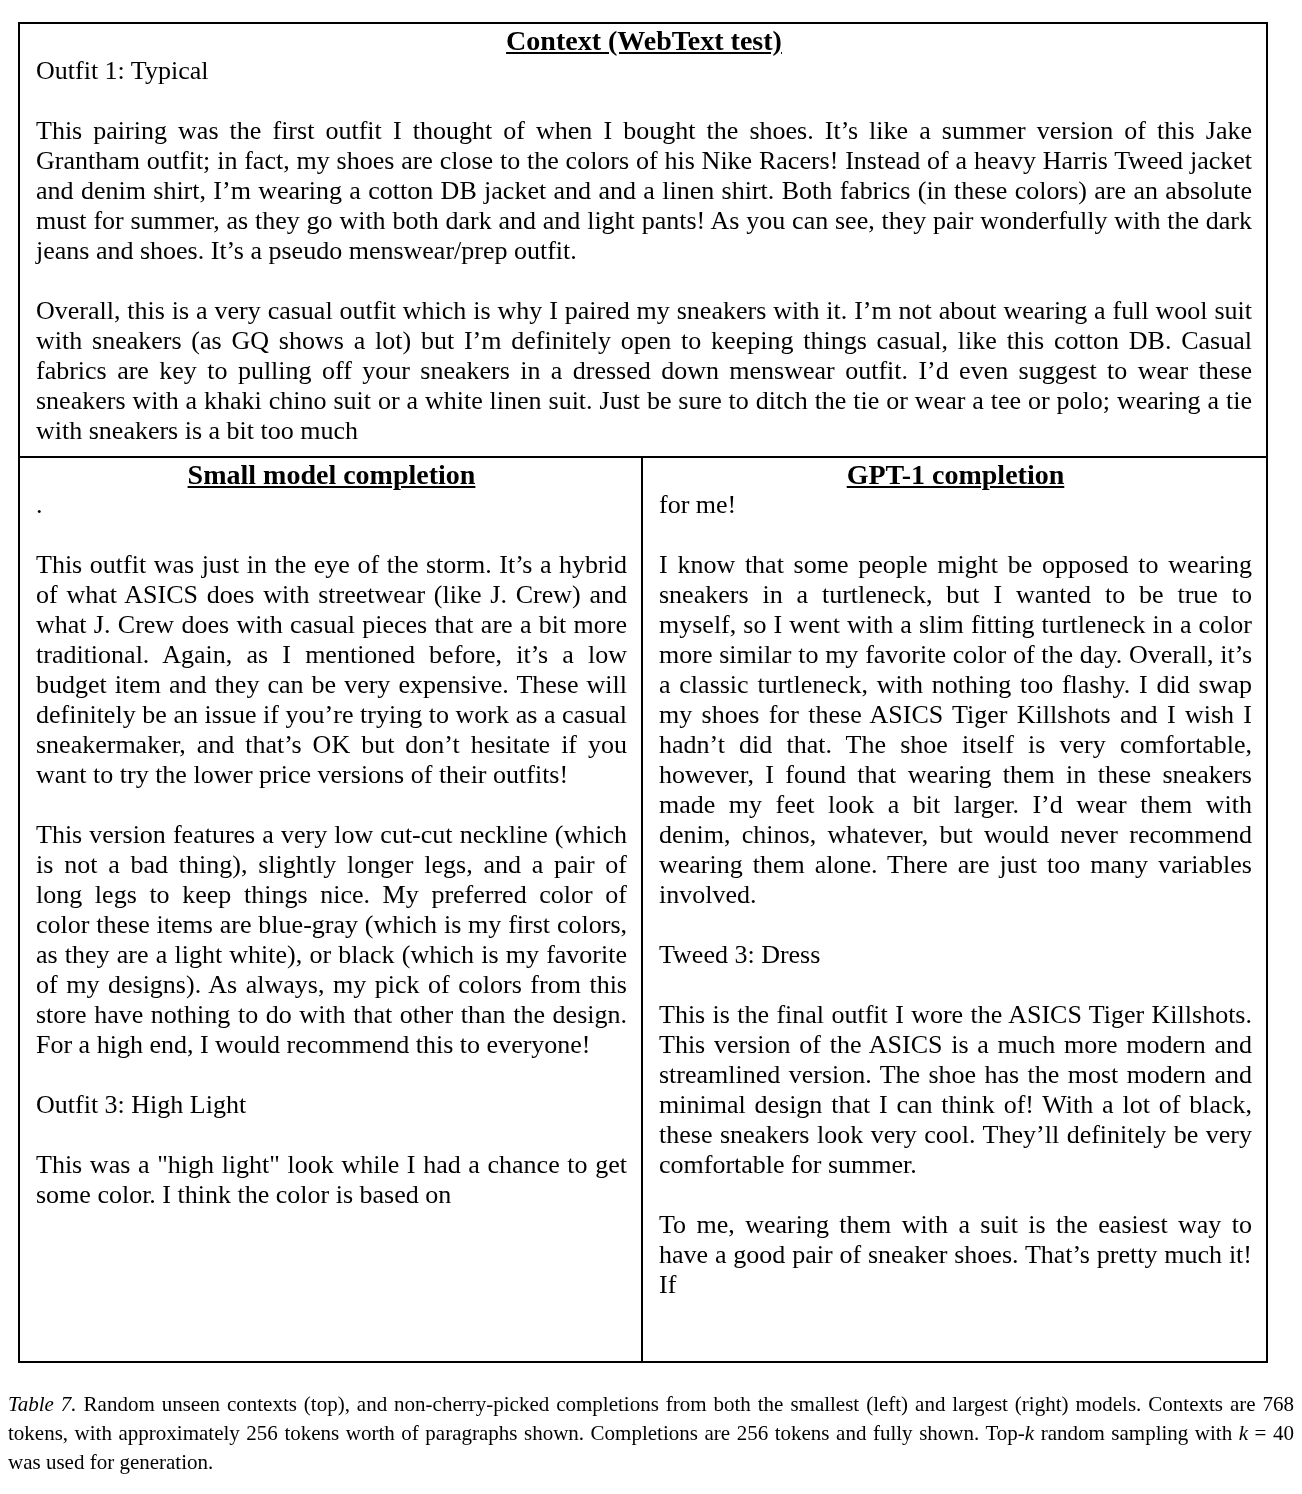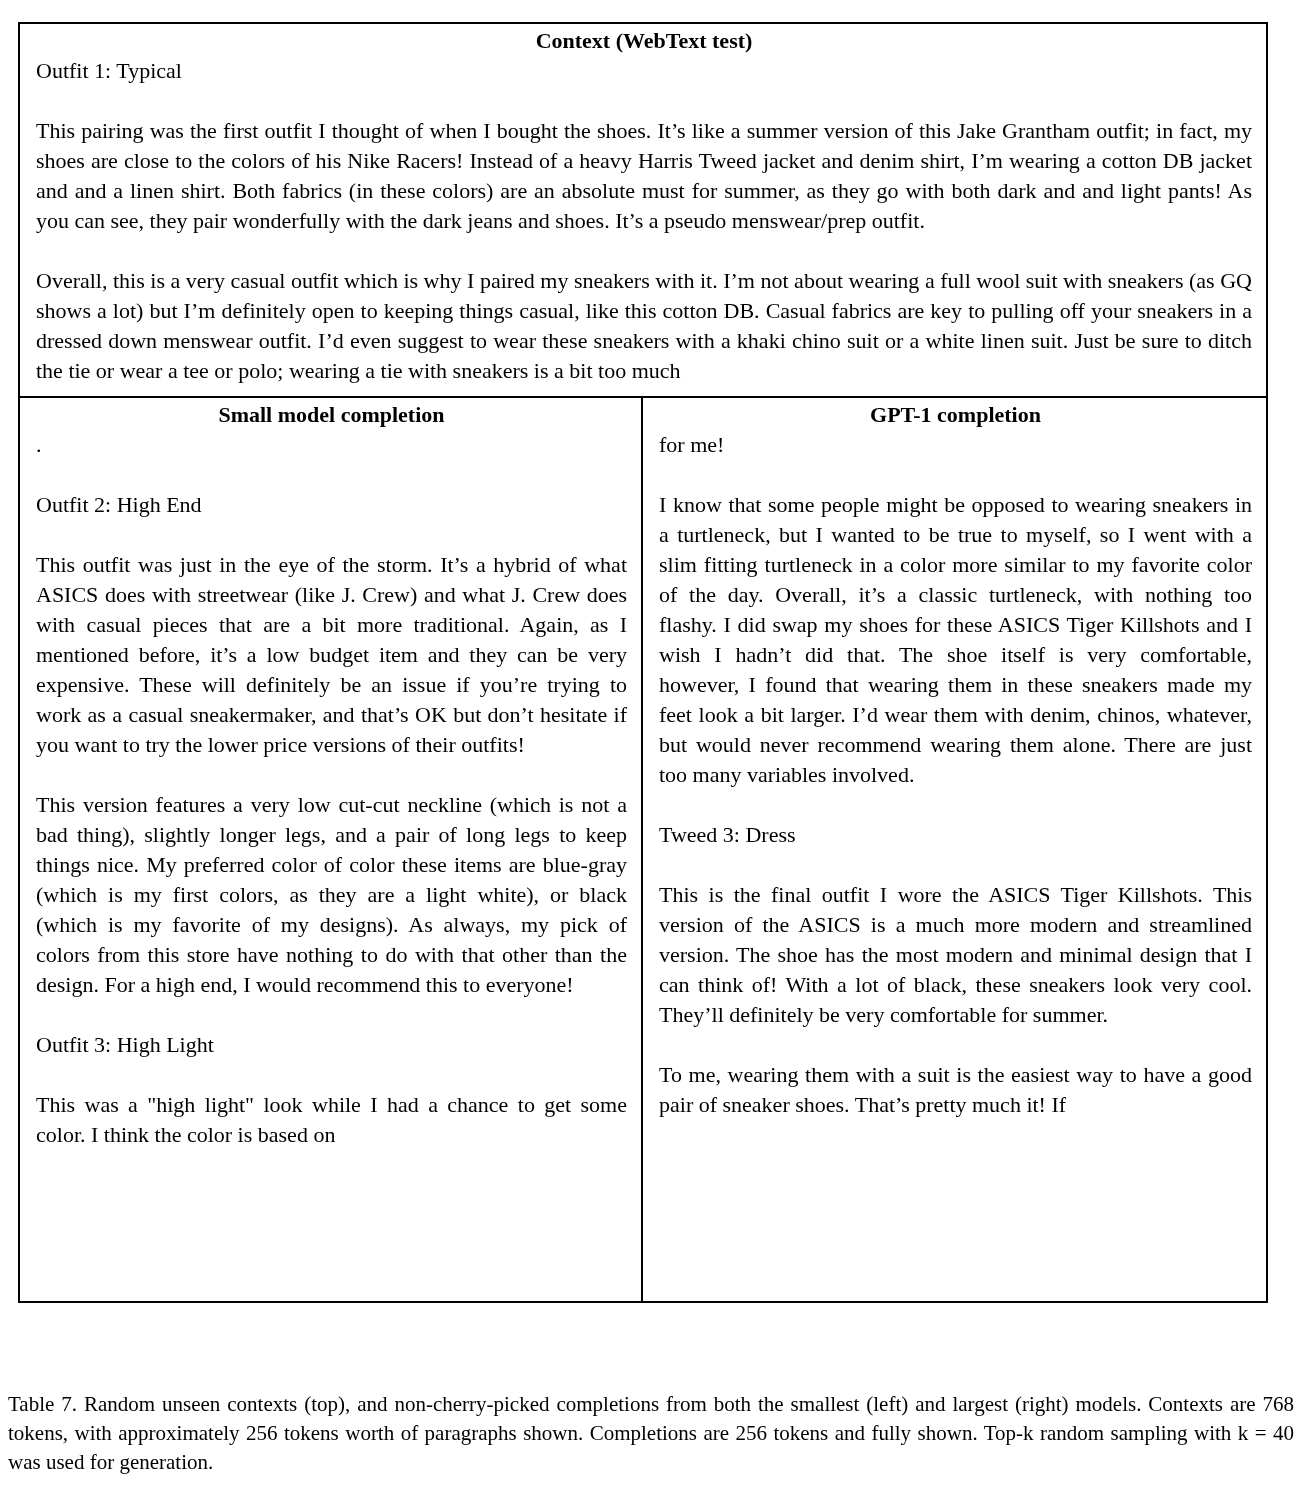--- a/index.html
+++ b/index.html
@@ -19,29 +19,30 @@
     left: 18px;
     top: 22px;
     width: 1250px;
     border: 2px solid #000;
     box-sizing: border-box;
     background: #fff;
   }
   .cell-header {
     text-align: center;
     font-weight: bold;
-    font-size: 22px;
+    font-size: 28px;
     line-height: 30px;
+    text-decoration: underline;
   }
   .context-cell {
     padding: 2px 14px 10px 16px;
   }
   .cell p {
     margin: 0 0 30px 0;
-    font-size: 22px;
+    font-size: 26px;
     line-height: 30px;
     text-align: justify;
   }
   .cell p:last-child {
     margin-bottom: 0;
     margin-top: 8px;
   }
   .columns {
     display: flex;
     border-top: 2px solid #000;
@@ -60,40 +61,40 @@
   .caption {
     position: absolute;
     left: 8px;
     top: 1390px;
     width: 1286px;
     font-size: 21px;
     line-height: 29px;
     text-align: justify;
   }
   .italic {
+    font-style: italic;
   }
 </style>
 </head>
 <body>
 
 <div class="paper-table">
 
   <div class="context-cell cell">
     <div class="cell-header">Context (WebText test)</div>
     <p>Outfit 1: Typical</p>
     <p>This pairing was the first outfit I thought of when I bought the shoes.  It’s like a summer version of this Jake Grantham outfit; in fact, my shoes are close to the colors of his Nike Racers! Instead of a heavy Harris Tweed jacket and denim shirt, I’m wearing a cotton DB jacket and and a linen shirt. Both fabrics (in these colors) are an absolute must for summer, as they go with both dark and and light pants! As you can see, they pair wonderfully with the dark jeans and shoes. It’s a pseudo menswear/prep outfit.</p>
     <p>Overall, this is a very casual outfit which is why I paired my sneakers with it.  I’m not about wearing a full wool suit with sneakers (as GQ shows a lot) but I’m definitely open to keeping things casual, like this cotton DB. Casual fabrics are key to pulling off your sneakers in a dressed down menswear outfit.  I’d even suggest to wear these sneakers with a khaki chino suit or a white linen suit. Just be sure to ditch the tie or wear a tee or polo; wearing a tie with sneakers is a bit too much</p>
   </div>
 
   <div class="columns">
 
     <div class="col col-left cell">
       <div class="cell-header">Small model completion</div>
       <p>.</p>
-      <p>Outfit 2: High End</p>
       <p>This outfit was just in the eye of the storm.  It’s a hybrid of what ASICS does with streetwear (like J. Crew) and what J. Crew does with casual pieces that are a bit more traditional. Again, as I mentioned before, it’s a low budget item and they can be very expensive. These will definitely be an issue if you’re trying to work as a casual sneakermaker, and that’s OK but don’t hesitate if you want to try the lower price versions of their outfits!</p>
       <p>This version features a very low cut-cut neckline (which is not a bad thing), slightly longer legs, and a pair of long legs to keep things nice.  My preferred color of color these items are blue-gray (which is my first colors, as they are a light white), or black (which is my favorite of my designs). As always, my pick of colors from this store have nothing to do with that other than the design. For a high end, I would recommend this to everyone!</p>
       <p>Outfit 3: High Light</p>
       <p>This was a "high light" look while I had a chance to get some color. I think the color is based on</p>
     </div>
 
     <div class="col cell">
       <div class="cell-header">GPT-1 completion</div>
       <p>for me!</p>
       <p>I know that some people might be opposed to wearing sneakers in a turtleneck, but I wanted to be true to myself, so I went with a slim fitting turtleneck in a color more similar to my favorite color of the day.  Overall, it’s a classic turtleneck, with nothing too flashy. I did swap my shoes for these ASICS Tiger Killshots and I wish I hadn’t did that.  The shoe itself is very comfortable, however, I found that wearing them in these sneakers made my feet look a bit larger. I’d wear them with denim, chinos, whatever, but would never recommend wearing them alone. There are just too many variables involved.</p>

